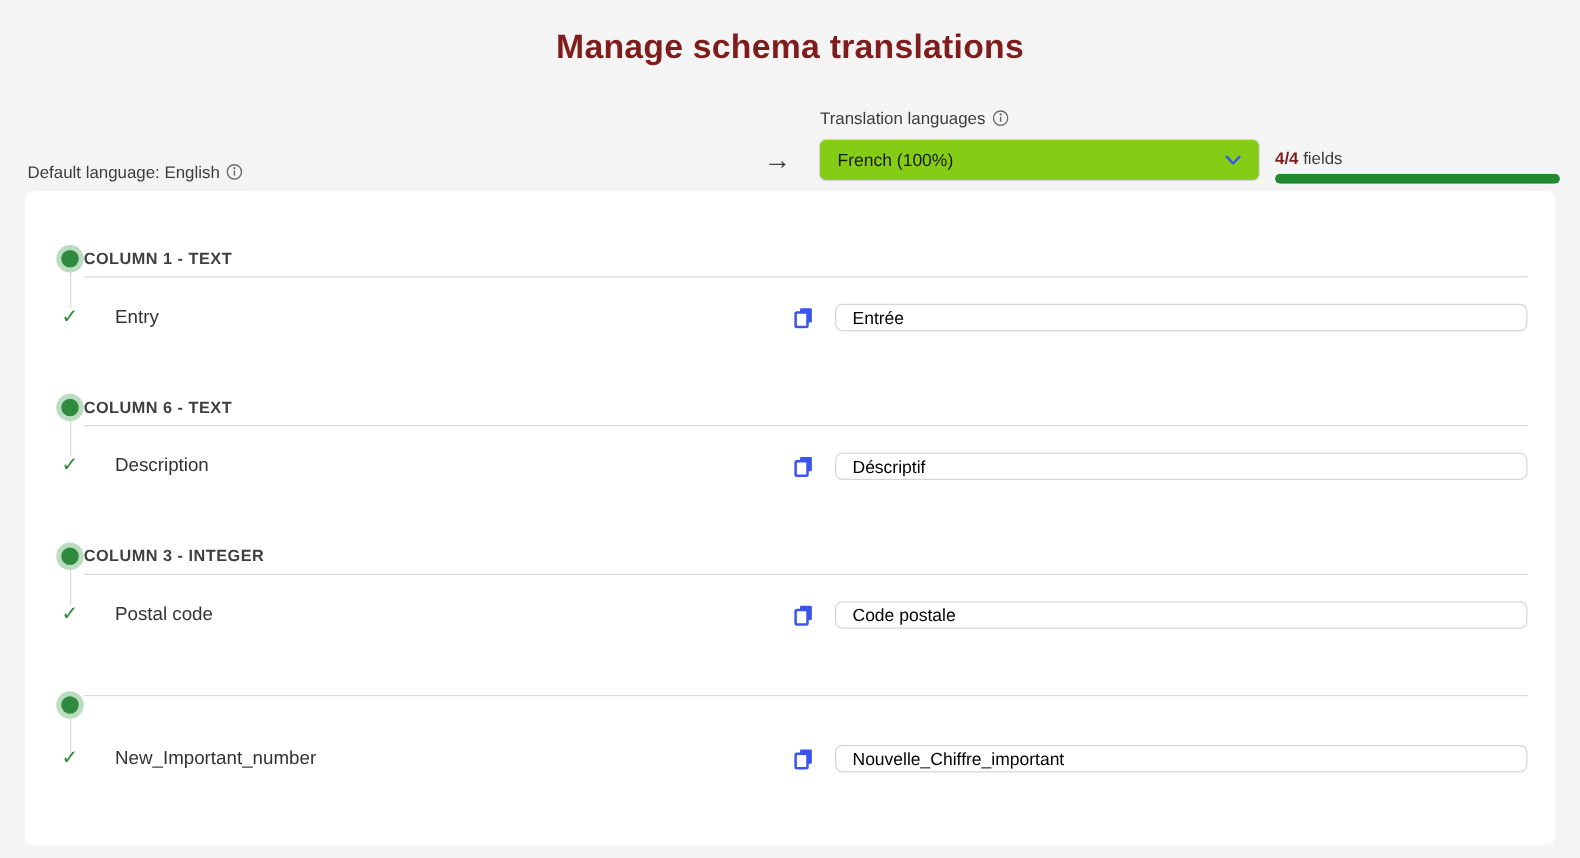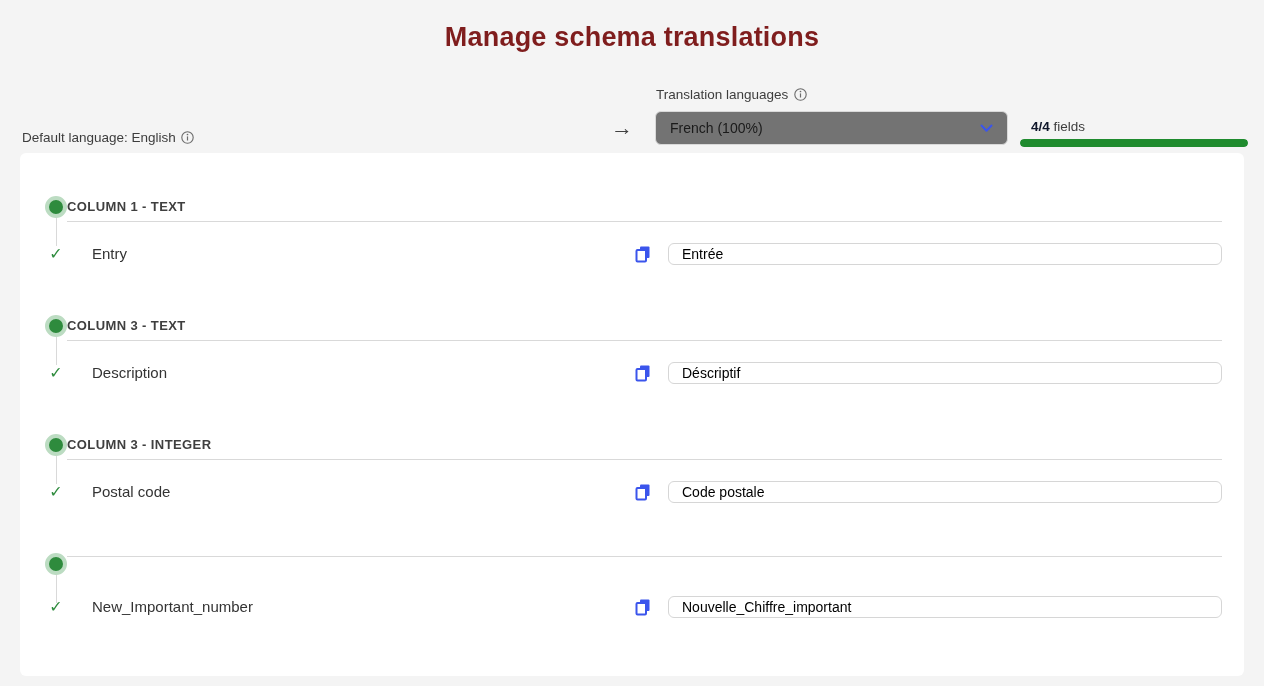--- a/index.html
+++ b/index.html
@@ -28,33 +28,33 @@
     font-size: 22px; color: #404040; line-height: 24px;
   }
   .trans-label {
     position: absolute; left: 656px; top: 87px;
     font-size: 13.5px; color: #3d3d3d;
     display: flex; align-items: center; gap: 6px;
   }
   .lang-select {
     position: absolute; left: 655px; top: 111px;
     width: 353px; height: 34px;
-    background: #737373;
+    background: #84cc16;
     border: 1px solid #d9d9d9; border-radius: 6px;
     display: flex; align-items: center;
     padding: 0 14px;
     font-size: 14px; color: #1a1a1a;
     cursor: pointer;
   }
   .lang-select .select-value { flex: 1; }
   .fields-counter {
     position: absolute; left: 1020px; top: 119px;
     font-size: 13.5px; color: #3d3d3d;
   }
-  .fields-counter b { font-weight: 700; color: #0f172a; margin-left: 11px; }
+  .fields-counter b { font-weight: 700; color: #7f1d1d; }
   .progress-track {
     position: absolute; left: 1020px; top: 139px;
     width: 228px; height: 8px;
     background: #e6e6e6; border-radius: 5px; overflow: hidden;
   }
   .progress-fill {
     height: 100%; background: #1f8b2e; border-radius: 5px;
     width: 0;
   }
   
@@ -186,21 +186,21 @@
         <input class="trans-input" type="text" value="Entrée" style="">
       </div>
     </div>
   </div>
 
   <div class="section">
     <div class="connector"></div>
     <div class="section-head">
       <div class="status-dot"></div>
       <div class="head-col">
-        <span class="section-header">COLUMN 3 - TEXT</span>
+        <span class="section-header">COLUMN 6 - TEXT</span>
         <div class="head-divider"></div>
       </div>
     </div>
     <div class="section-row">
       <span class="check-icon">✓</span>
       <div class="row-right">
         <span class="row-label">Description</span>
         <button class="copy-btn">
           <svg width="16" height="18" viewBox="0 0 16 18">
             <rect x="5" y="1.5" width="9.5" height="11.5" rx="1" fill="#3b55ec"></rect>

